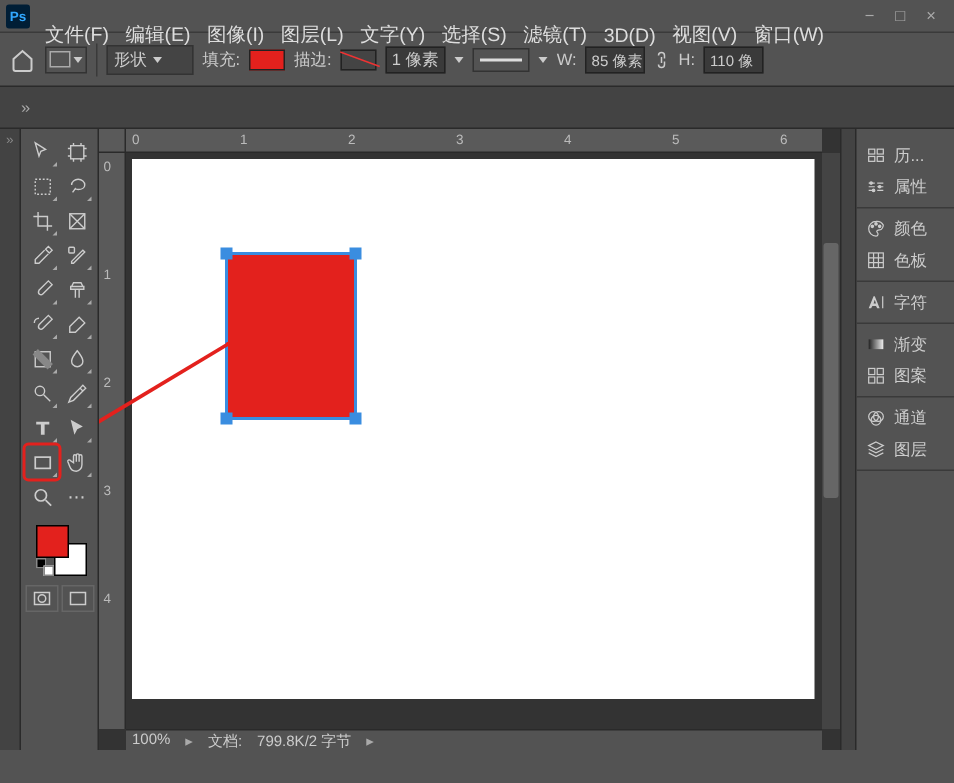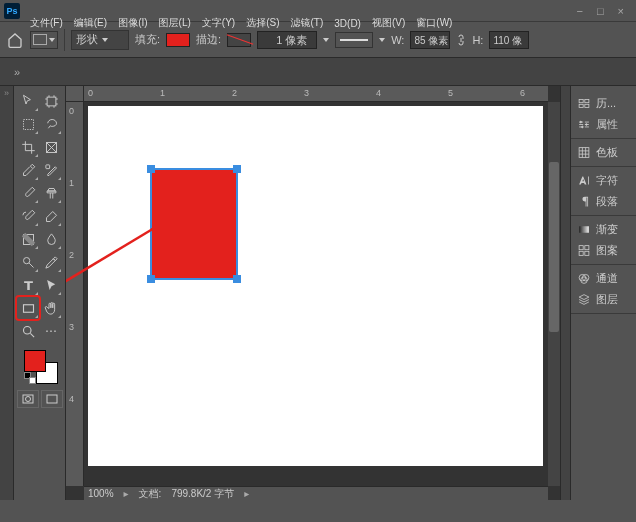--- a/index.html
+++ b/index.html
@@ -8,21 +8,21 @@
     background: #535353; font-family: "Microsoft YaHei", sans-serif;
     font-size: 11px; color: #ccc; overflow: hidden;
   }
   .win-controls { margin-left: auto; display: flex; gap: 14px; padding-right: 8px; color: #aaa; font-size: 11px;}
   .win-controls span { cursor: pointer; }
   
   .menubar {
     height: 22px; background: #535353; display: flex; align-items: center;
     padding: 0 4px; gap: 1px; border-bottom: 1px solid #3a3a3a;
   }
-  .menubar .mi { padding: 2px 5px; font-size: 10px; color: #ddd; cursor: pointer; margin-top: 25px;}
+  .menubar .mi { padding: 2px 5px; font-size: 13px; color: #ddd; cursor: pointer; margin-top: 25px;}
   .ps-icon2 {
     width: 16px; height: 16px; background: #001e36; color: #31a8ff;
     font-size: 9px; font-weight: bold; display: flex; align-items: center;
     justify-content: center; border-radius: 2px; margin-right: 4px;
   }
   
   .optionsbar {
     height: 36px; background: #535353; display: flex; align-items: center;
     padding: 0 6px; gap: 6px; border-bottom: 1px solid #2a2a2a; overflow: hidden; white-space: nowrap;
   }
@@ -33,21 +33,21 @@
   }
   .swatch-btn .sq { width:14px; height:11px; border:1px solid #aaa;}
   .tri { width:0;height:0;border-left:3px solid transparent;border-right:3px solid transparent;border-top:4px solid #ccc;}
   .select-ctl {
     height: 20px; background: #444; border: 1px solid #333; display: flex;
     align-items: center; padding: 0 4px; gap: 4px; font-size: 11px;
   }
   .fill-sw { width: 24px; height: 14px; background: #e3211d; border: 1px solid #222;}
   .stroke-sw { width: 24px; height: 14px; background: #444; border: 1px solid #222; position:relative;}
   .stroke-sw::after{content:"";position:absolute;left:-2px;top:5px;width:28px;height:1px;background:#e33;transform:rotate(20deg);}
-  .px-input { width:60px; height:18px; background:#3a3a3a; border:1px solid #222; display:flex; align-items:flex-end; padding:0 18px;}
+  .px-input { width:40px; height:18px; background:#3a3a3a; border:1px solid #222; display:flex; align-items:flex-start; padding:0 3px;}
   .line-preview{width:38px;height:16px;border:1px solid #333;display:flex;align-items:center;justify-content:center;}
   .line-preview .ln{width:28px;height:2px;background:#ddd;}
   .opt-label{font-size:11px;color:#ccc;}
   .num-input{width:40px;height:18px;background:#3a3a3a;border:1px solid #222;display:flex;align-items:flex-end;padding:0 3px;font-size:10px;}
   
   .doctab-row {
     height: 28px; background: #434343; display: flex; align-items: flex-end;
     padding-left: 14px; border-bottom: 1px solid #2a2a2a;
   }
   .doctab-row .flyout { width:10px; color:#aaa; font-size:11px; align-self:center; margin-right:2px;}
@@ -429,43 +429,46 @@
               <circle cx="6" cy="11" r="1" fill="currentColor"></circle>
             </svg>
           </span>
           <span>属性</span>
         </div>
     </div>
     <div class="panel-group">
       <div class="panel-item">
           <span class="picon">
             <svg viewBox="0 0 16 16" fill="none" stroke="currentColor">
+              <path d="M8 2a6 6 0 100 12c2 0 2-2 1-3s0-2 2-2 3-3 3-4a6 6 0 00-6-3z"></path>
+              <circle cx="5" cy="6" r="1" fill="currentColor"></circle>
+              <circle cx="8" cy="4" r="1" fill="currentColor"></circle>
+              <circle cx="11" cy="6" r="1" fill="currentColor"></circle>
+            </svg>
+          </span>
+          <span>颜色</span>
+        </div>
+      <div class="panel-item">
+          <span class="picon">
+            <svg viewBox="0 0 16 16" fill="none" stroke="currentColor">
               <rect x="2" y="2" width="12" height="12"></rect>
               <path d="M2 6h12M2 10h12M6 2v12M10 2v12"></path>
             </svg>
           </span>
           <span>色板</span>
         </div>
     </div>
     <div class="panel-group">
       <div class="panel-item">
           <span class="picon">
             <svg viewBox="0 0 16 16" fill="currentColor">
               <path d="M6 3l-4 10h2l1-2h3l1 2h2L7 3zm0 6l1-3 1 3zM13 3v10h1V3z"></path>
             </svg>
           </span>
           <span>字符</span>
-        </div>
-      <div class="panel-item">
-          <span class="picon">
-            <svg viewBox="0 0 16 16" fill="currentColor">
-              <path d="M9 2a3 3 0 000 6h1v6h1V3h1v11h1V2z"></path>
-            </svg>
-          </span>
-          <span>段落</span>
         </div>
     </div>
     <div class="panel-group">
       <div class="panel-item">
           <span class="picon">
             <svg viewBox="0 0 16 16">
               <rect x="2" y="4" width="12" height="8" fill="url(#g1)"></rect>
               <defs>
                 <linearGradient id="g1">
                   <stop offset="0" stop-color="#222"></stop>

